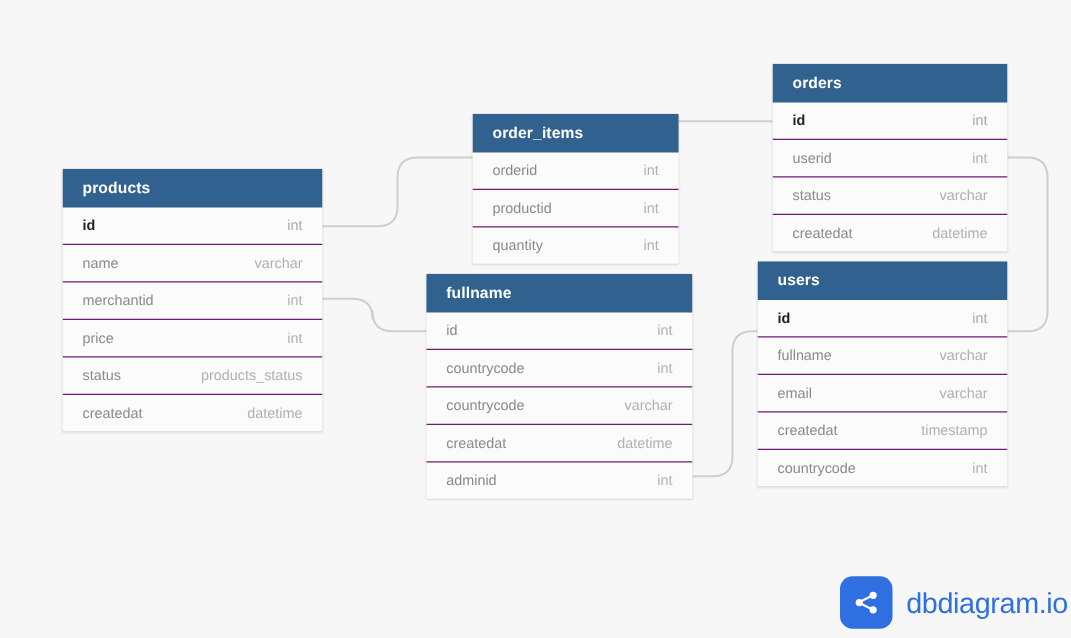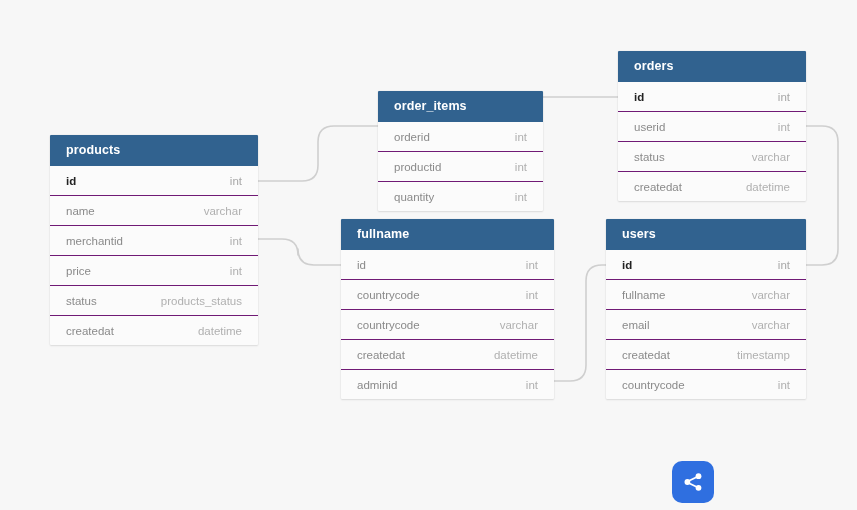--- a/index.html
+++ b/index.html
@@ -215,21 +215,21 @@
           <div class="field-row">
             <span class="field-name">createdat</span>
             <span class="field-type">datetime</span>
           </div>
           <div class="field-row">
             <span class="field-name">adminid</span>
             <span class="field-type">int</span>
           </div>
         </div>
       </div>
-      <div class="table-card" style="left: 606px; top: 219px; width: 200px;">
+      <div class="table-card" style="left: 606px; top: 209px; width: 200px;">
         <div class="table-header">users</div>
         <div class="table-body">
           <div class="field-row pk">
             <span class="field-name">id</span>
             <span class="field-type">int</span>
           </div>
           <div class="field-row">
             <span class="field-name">fullname</span>
             <span class="field-type">varchar</span>
           </div>
@@ -251,15 +251,16 @@
 
   <div id="brand">
     <span id="brand-mark">
       <svg width="24" height="24" viewBox="0 0 24 24" aria-hidden="true">
         <circle cx="17.5" cy="6.2" r="2.9" fill="#ffffff"></circle>
         <circle cx="17.5" cy="17.8" r="2.9" fill="#ffffff"></circle>
         <circle cx="6.4" cy="12" r="2.9" fill="#ffffff"></circle>
         <path d="M8.6 10.6 L15.4 7.2 M8.6 13.4 L15.4 16.8" stroke="#ffffff" stroke-width="1.7" stroke-linecap="round" fill="none"></path>
       </svg>
     </span>
+    <span id="brand-text">dbdiagram.io</span>
   </div>
 
 </div>
 
 </body></html>

